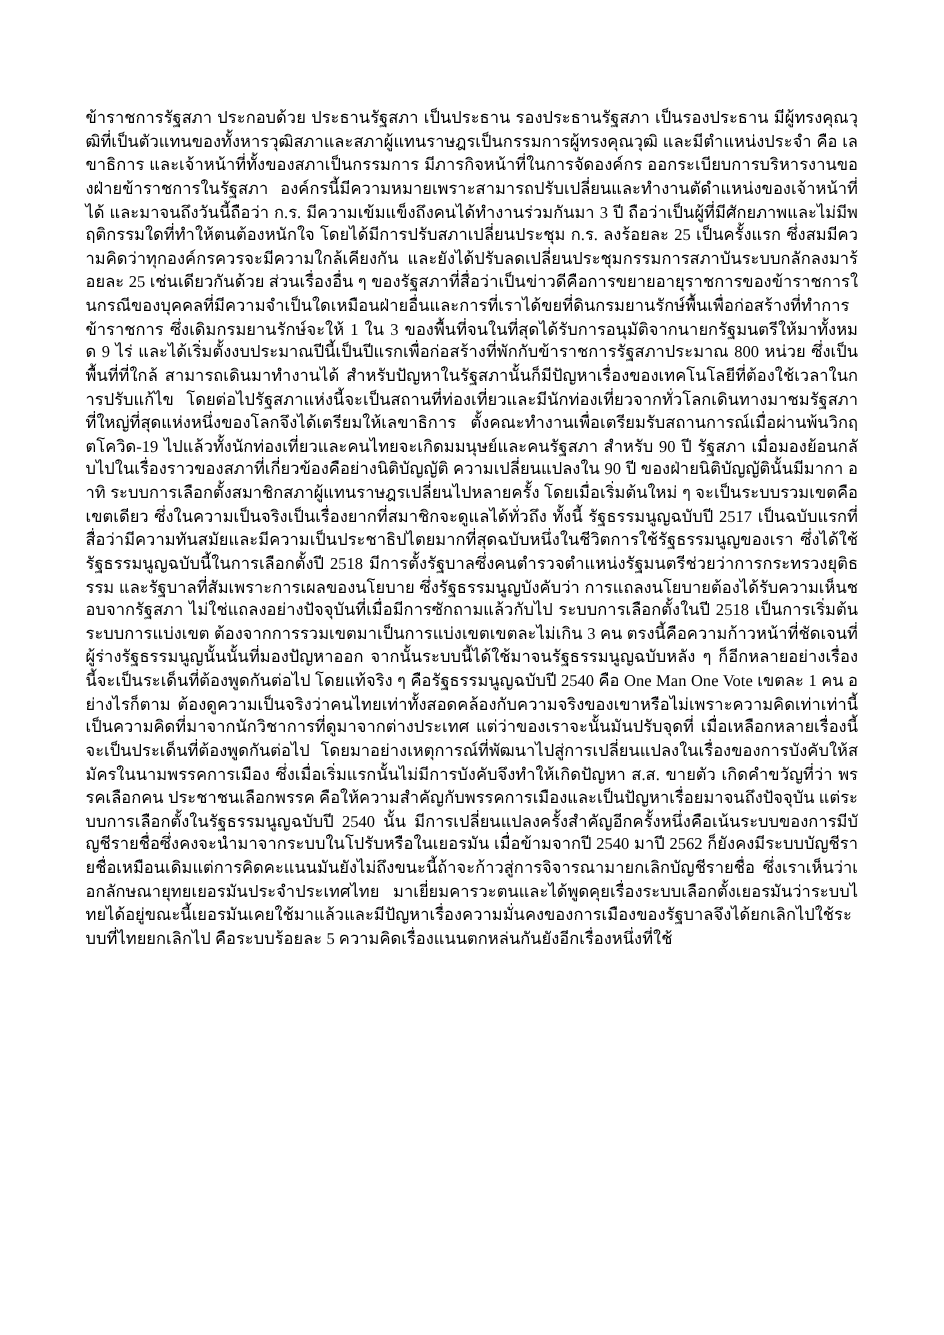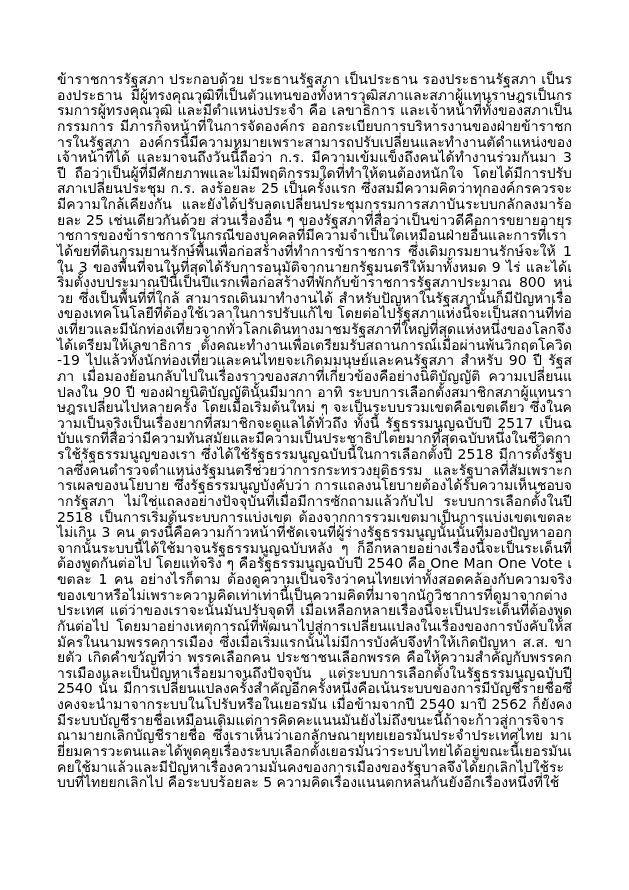--- a/index.html
+++ b/index.html
@@ -16,26 +16,27 @@
   }
   .page {
     position: relative;
     width: 629px;
     height: 890px;
     background: #ffffff;
     box-sizing: border-box;
     padding: 72px 57px 40px 57px;
   }
   .doc-body {
-    font-size: 14px;
+    font-size: 11px;
     line-height: 15.62px;
     text-align: justify;
     text-justify: inter-character;
     word-break: break-all;
     letter-spacing: 0.02px;
+    font-family: Liberation Serif, serif;
   }
   .doc-body p {
     margin: 0;
     padding: 0;
     text-indent: 0;
   }
 </style>
 </head>
 <body>
 

